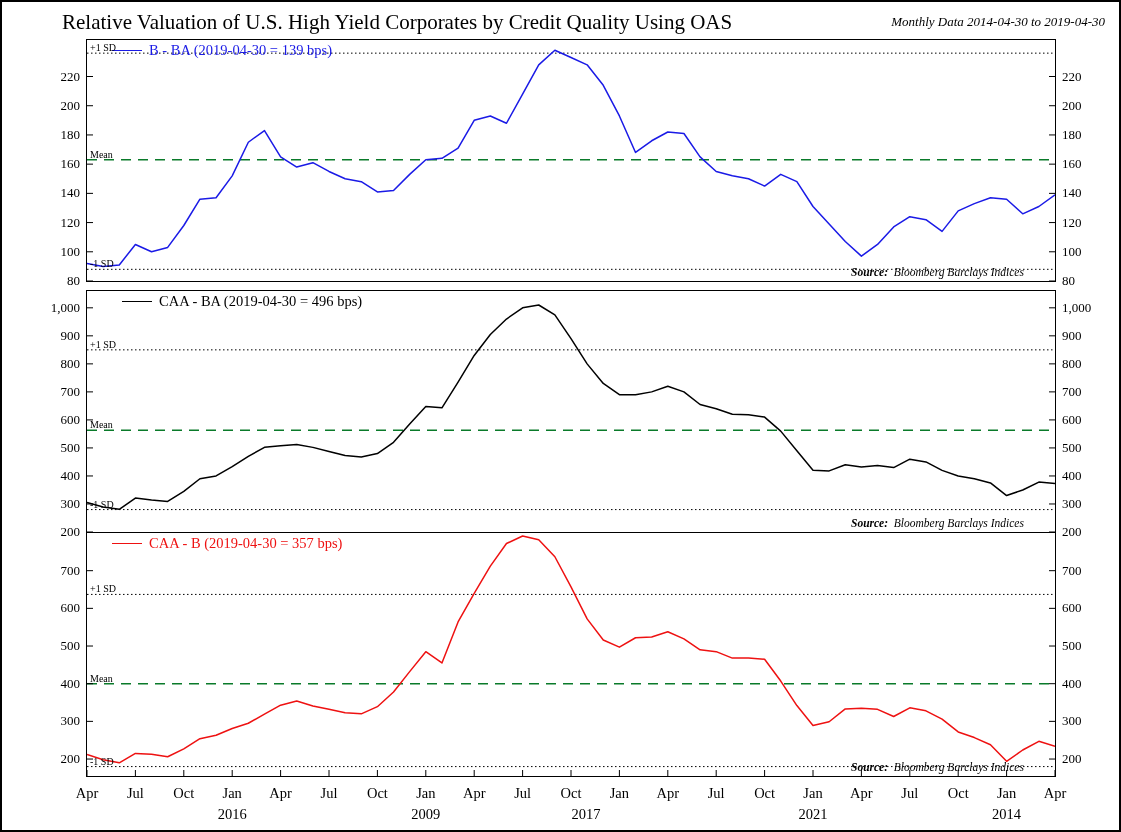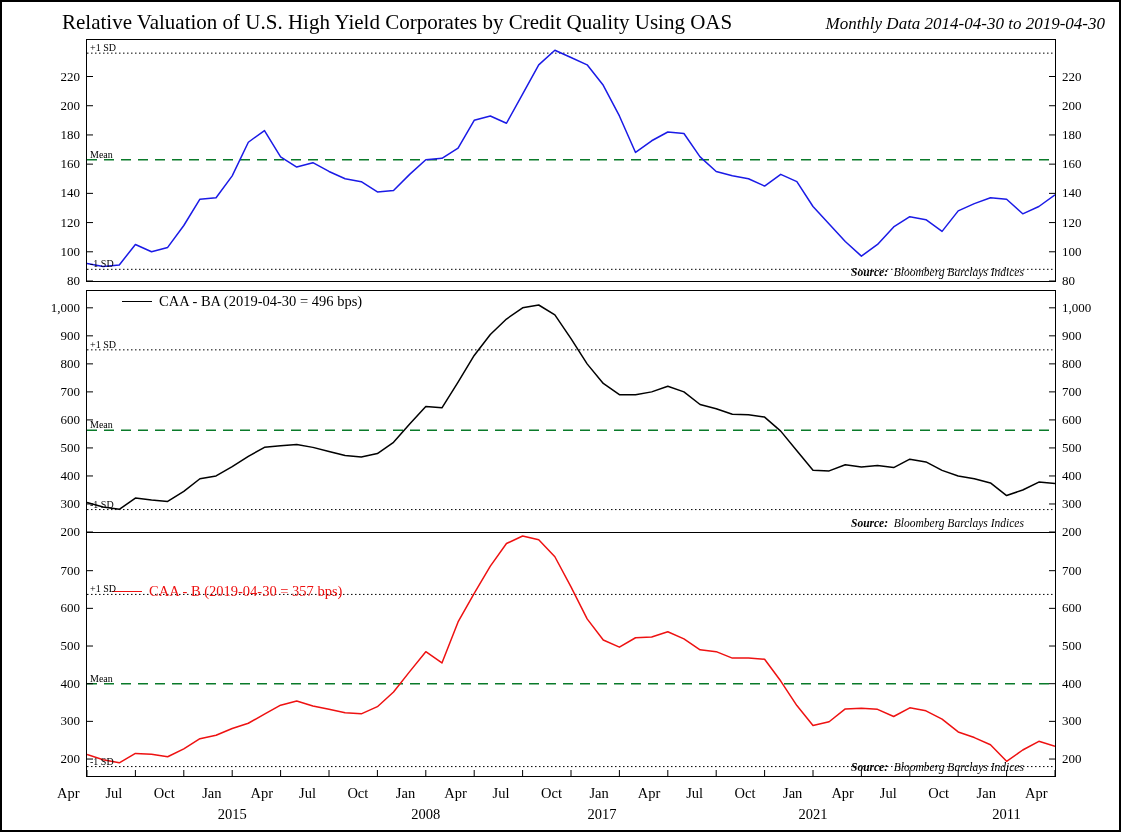--- a/index.html
+++ b/index.html
@@ -28,21 +28,21 @@
     top: 8px;
     font-size: 21px;
     font-family: "Liberation Serif", serif;
     color: #000;
     white-space: nowrap;
   }
   .subtitle {
     position: absolute;
     right: 14px;
     top: 12px;
-    font-size: 17px;
+    font-size: 13px;
     font-style: italic;
     font-family: "Liberation Serif", serif;
     color: #000;
     white-space: nowrap;
     text-align: right;
   }
   .panel {
     position: absolute;
     border: 1.3px solid #000;
     box-sizing: border-box;
@@ -88,21 +88,21 @@
     position: absolute;
     font-size: 10px;
     font-family: "Liberation Serif", serif;
     white-space: nowrap;
     color: #000;
   }
   .xtick {
     position: absolute;
     font-size: 14.5px;
     font-family: "Liberation Serif", serif;
-    text-align: left;
+    text-align: center;
     white-space: nowrap;
   }
   .xyear {
     position: absolute;
     font-size: 14.5px;
     font-family: "Liberation Serif", serif;
     text-align: center;
     white-space: nowrap;
   }
 </style>
@@ -130,20 +130,23 @@
         <line y1="153.36363636363637" y2="153.36363636363637" x1="962" x2="968" stroke="#000" stroke-width="1"></line>
         <line y1="124.15151515151514" y2="124.15151515151514" x1="0" x2="6" stroke="#000" stroke-width="1"></line>
         <line y1="124.15151515151514" y2="124.15151515151514" x1="962" x2="968" stroke="#000" stroke-width="1"></line>
         <line y1="94.93939393939394" y2="94.93939393939394" x1="0" x2="6" stroke="#000" stroke-width="1"></line>
         <line y1="94.93939393939394" y2="94.93939393939394" x1="962" x2="968" stroke="#000" stroke-width="1"></line>
         <line y1="65.72727272727272" y2="65.72727272727272" x1="0" x2="6" stroke="#000" stroke-width="1"></line>
         <line y1="65.72727272727272" y2="65.72727272727272" x1="962" x2="968" stroke="#000" stroke-width="1"></line>
         <line y1="36.515151515151516" y2="36.515151515151516" x1="0" x2="6" stroke="#000" stroke-width="1"></line>
         <line y1="36.515151515151516" y2="36.515151515151516" x1="962" x2="968" stroke="#000" stroke-width="1"></line>
       </svg>
+  </div>
+  <div class="panel-legend" style="left:110px; top:40px; color:#1a1ae6;">
+    <span class="legend-line"></span><span>B - BA (2019-04-30 = 139 bps)</span>
   </div>
   <div class="source" style="left:840px; top:264px;">
     <b>Source:</b>&nbsp;&nbsp;<i>Bloomberg Barclays Indices</i>
   </div>
 
   <div class="panel" id="panel1" style="left:84px; top:288px; width:970px; height:243px;">
     <svg class="plot-svg" id="svg1" width="968" height="241" viewBox="0 0 968 241" preserveAspectRatio="none">
         <line x1="0" x2="968" y1="58.848837209302324" y2="58.848837209302324" stroke="#000" stroke-width="1" stroke-dasharray="1.5,2.5"></line>
         <line x1="0" x2="968" y1="218.5813953488372" y2="218.5813953488372" stroke="#000" stroke-width="1" stroke-dasharray="1.5,2.5"></line>
         <line x1="0" x2="968" y1="139.27558139534884" y2="139.27558139534884" stroke="#0a7a2a" stroke-width="1.6" stroke-dasharray="10,7"></line>
@@ -209,21 +212,21 @@
         <line x1="629.2" x2="629.2" y1="237" y2="243" stroke="#000" stroke-width="1"></line>
         <line x1="677.5999999999999" x2="677.5999999999999" y1="237" y2="243" stroke="#000" stroke-width="1"></line>
         <line x1="726" x2="726" y1="237" y2="243" stroke="#000" stroke-width="1"></line>
         <line x1="774.4000000000001" x2="774.4000000000001" y1="237" y2="243" stroke="#000" stroke-width="1"></line>
         <line x1="822.8" x2="822.8" y1="237" y2="243" stroke="#000" stroke-width="1"></line>
         <line x1="871.2" x2="871.2" y1="237" y2="243" stroke="#000" stroke-width="1"></line>
         <line x1="919.5999999999999" x2="919.5999999999999" y1="237" y2="243" stroke="#000" stroke-width="1"></line>
         <line x1="968" x2="968" y1="237" y2="243" stroke="#000" stroke-width="1"></line>
       </svg>
   </div>
-  <div class="panel-legend" style="left:110px; top:533px; color:#ee1111;margin-top:48px;">
+  <div class="panel-legend" style="left:110px; top:533px; color:#ee1111;">
     <span class="legend-line"></span><span>CAA - B (2019-04-30 = 357 bps)</span>
   </div>
   <div class="source" style="left:840px; top:759px;">
     <b>Source:</b>&nbsp;&nbsp;<i>Bloomberg Barclays Indices</i>
   </div>
 
   <div id="overlay">
       <div class="ytick left" style="left: 22px; width: 56px; top: 271px;">80</div>
       <div class="ytick right" style="left: 1060px; width: 56px; top: 271px;">80</div>
       <div class="ytick left" style="left: 22px; width: 56px; top: 241.788px;">100</div>
@@ -293,20 +296,20 @@
       <div class="xtick" style="left: 587.4px; width: 60px; top: 783px;">Jan</div>
       <div class="xtick" style="left: 635.8px; width: 60px; top: 783px;">Apr</div>
       <div class="xtick" style="left: 684.2px; width: 60px; top: 783px;">Jul</div>
       <div class="xtick" style="left: 732.6px; width: 60px; top: 783px;">Oct</div>
       <div class="xtick" style="left: 781px; width: 60px; top: 783px;">Jan</div>
       <div class="xtick" style="left: 829.4px; width: 60px; top: 783px;">Apr</div>
       <div class="xtick" style="left: 877.8px; width: 60px; top: 783px;">Jul</div>
       <div class="xtick" style="left: 926.2px; width: 60px; top: 783px;">Oct</div>
       <div class="xtick" style="left: 974.6px; width: 60px; top: 783px;">Jan</div>
       <div class="xtick" style="left: 1023px; width: 60px; top: 783px;">Apr</div>
-      <div class="xyear" style="left: 200.2px; width: 60px; top: 804px;">2015</div>
-      <div class="xyear" style="left: 393.8px; width: 60px; top: 804px;">2008</div>
-      <div class="xyear" style="left: 570px; width: 60px; top: 804px; text-align: center;">2017</div>
+      <div class="xyear" style="left: 200.2px; width: 60px; top: 804px;">2016</div>
+      <div class="xyear" style="left: 393.8px; width: 60px; top: 804px;">2009</div>
+      <div class="xyear" style="left: 554px; width: 60px; top: 804px; text-align: center;">2017</div>
       <div class="xyear" style="left: 781px; width: 60px; top: 804px;">2021</div>
-      <div class="xyear" style="left: 974.6px; width: 60px; top: 804px;">2011</div>
+      <div class="xyear" style="left: 974.6px; width: 60px; top: 804px;">2014</div>
     </div>
 
 </div>
 
 </body></html>

